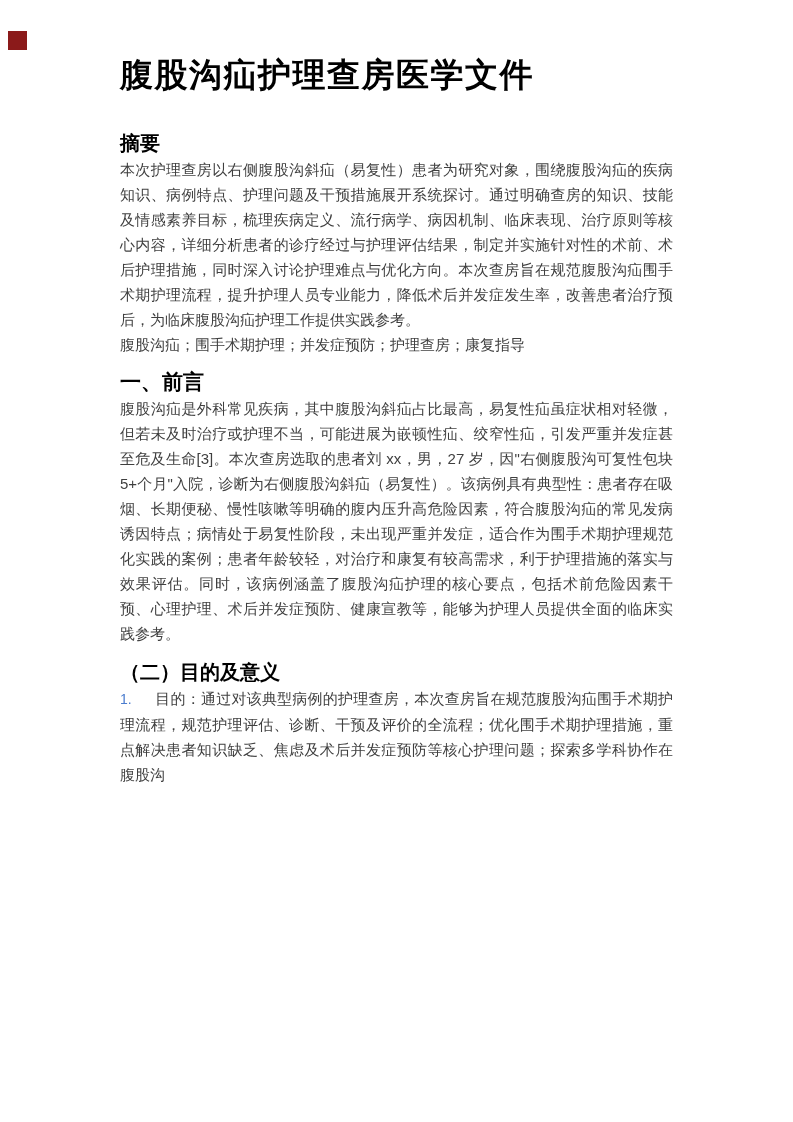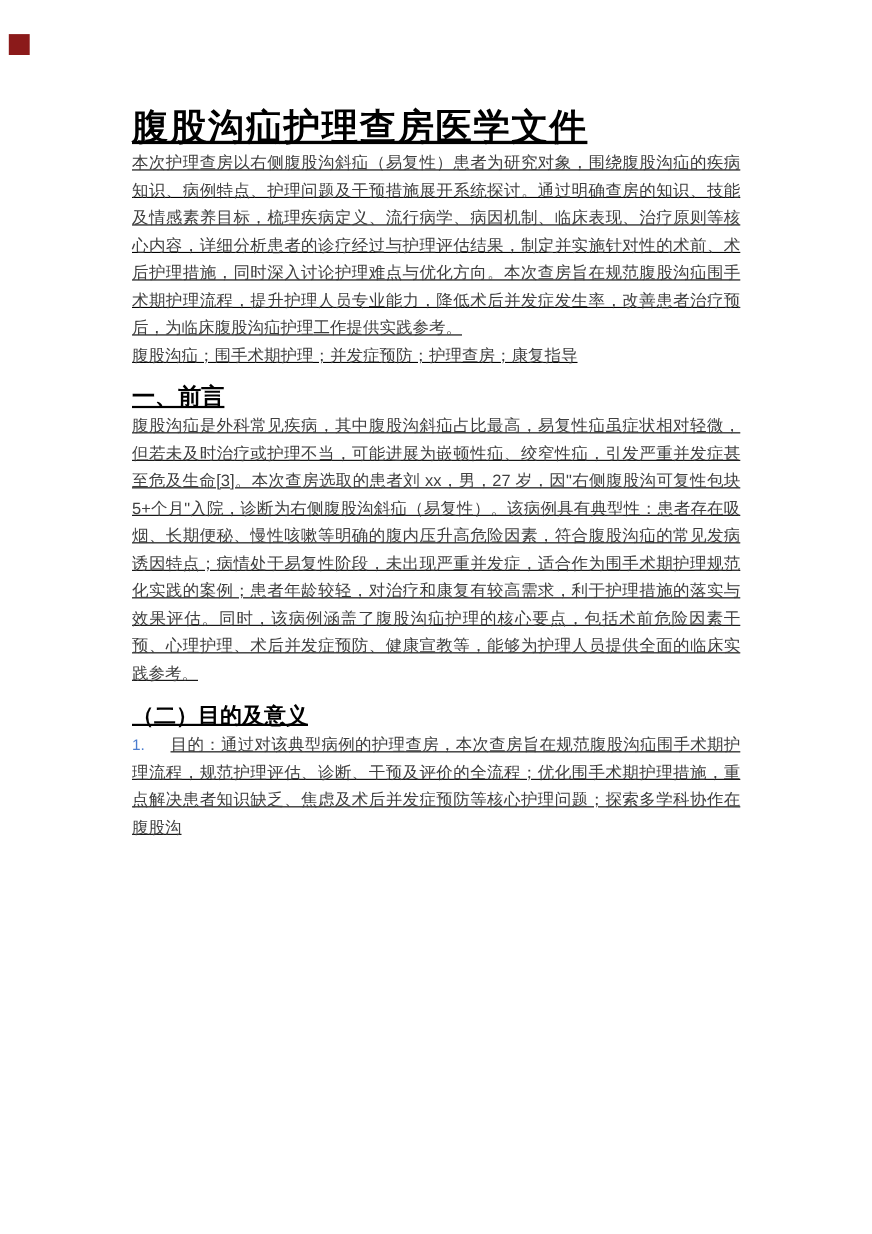--- a/index.html
+++ b/index.html
@@ -16,22 +16,21 @@
   }
   .page-marker {
     position: absolute;
     left: 8px;
     top: 31px;
     width: 19px;
     height: 19px;
     background: #8b1a1a;
   }
   .content {
-    padding: 94px 120px 0 120px;
-    text-decoration: underline;
+    padding: 54px 120px 0 120px;
   }
   .doc-title {
     font-size: 33px;
     line-height: 42px;
     font-weight: bold;
     color: #000000;
     letter-spacing: 1.5px;
     margin: 0;
   }
   .doc-subtitle {
@@ -74,20 +73,21 @@
 </head>
 <body>
 
 <div class="page-marker" style="background: rgb(139, 26, 26);"></div>
 
 <div class="content">
 
   <h1 class="doc-title">腹股沟疝护理查房医学文件</h1>
 
 
+  <h3 class="doc-h h-abstract">摘要</h3>
 
   <p class="body-text abstract-text">本次护理查房以右侧腹股沟斜疝（易复性）患者为研究对象，围绕腹股沟疝的疾病知识、病例特点、护理问题及干预措施展开系统探讨。通过明确查房的知识、技能及情感素养目标，梳理疾病定义、流行病学、病因机制、临床表现、治疗原则等核心内容，详细分析患者的诊疗经过与护理评估结果，制定并实施针对性的术前、术后护理措施，同时深入讨论护理难点与优化方向。本次查房旨在规范腹股沟疝围手术期护理流程，提升护理人员专业能力，降低术后并发症发生率，改善患者治疗预后，为临床腹股沟疝护理工作提供实践参考。</p>
 
 
   <p class="body-text keywords-text">腹股沟疝；围手术期护理；并发症预防；护理查房；康复指导</p>
 
   <h2 class="doc-h h-section">一、前言</h2>
 
 
   <p class="body-text case-text">腹股沟疝是外科常见疾病，其中腹股沟斜疝占比最高，易复性疝虽症状相对轻微，但若未及时治疗或护理不当，可能进展为嵌顿性疝、绞窄性疝，引发严重并发症甚至危及生命[3]。本次查房选取的患者刘 xx，男，27 岁，因"右侧腹股沟可复性包块 5+个月"入院，诊断为右侧腹股沟斜疝（易复性）。该病例具有典型性：患者存在吸烟、长期便秘、慢性咳嗽等明确的腹内压升高危险因素，符合腹股沟疝的常见发病诱因特点；病情处于易复性阶段，未出现严重并发症，适合作为围手术期护理规范化实践的案例；患者年龄较轻，对治疗和康复有较高需求，利于护理措施的落实与效果评估。同时，该病例涵盖了腹股沟疝护理的核心要点，包括术前危险因素干预、心理护理、术后并发症预防、健康宣教等，能够为护理人员提供全面的临床实践参考。</p>

